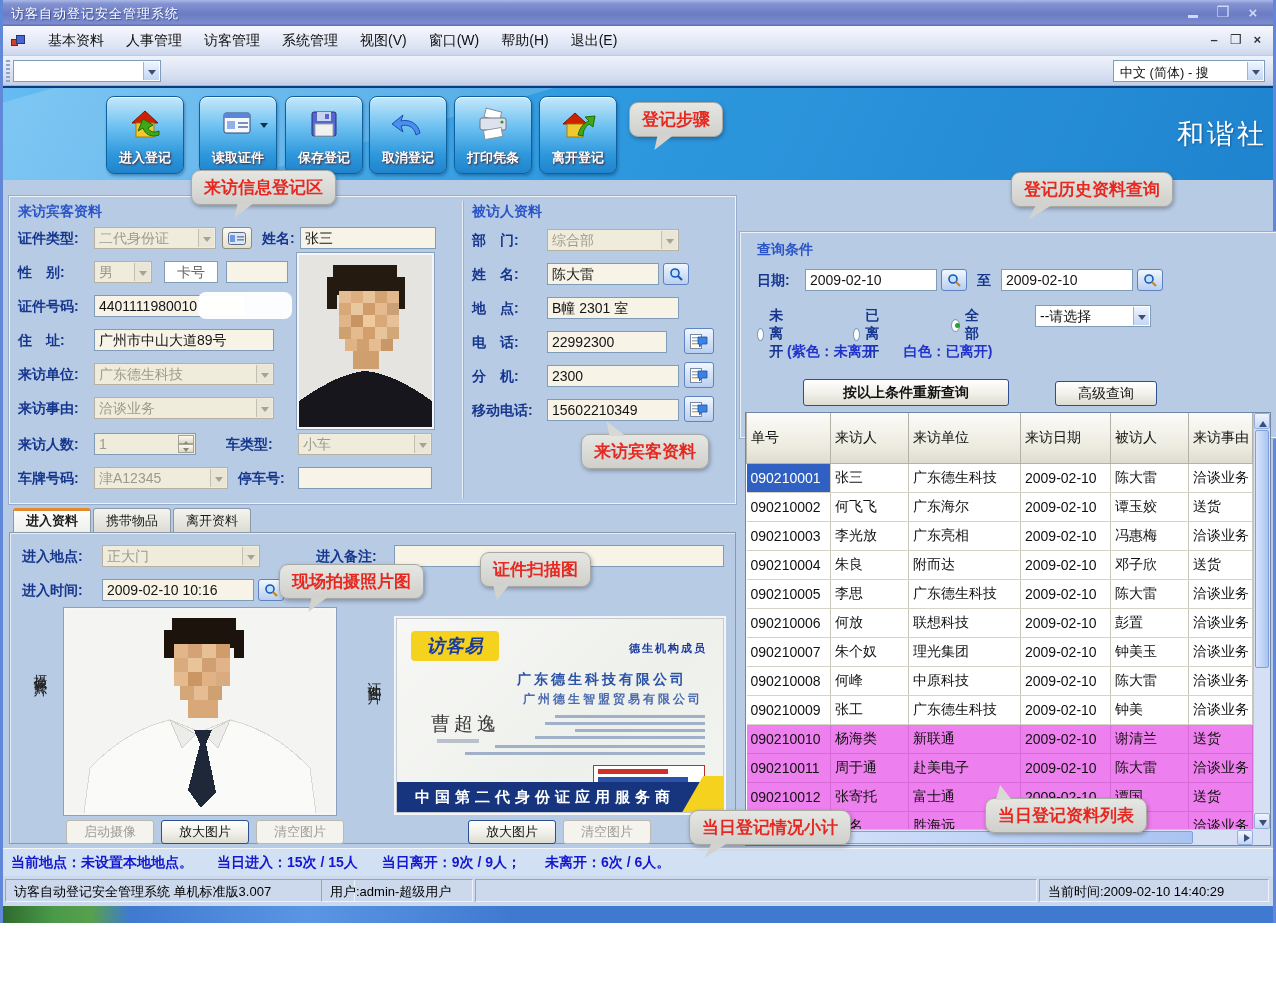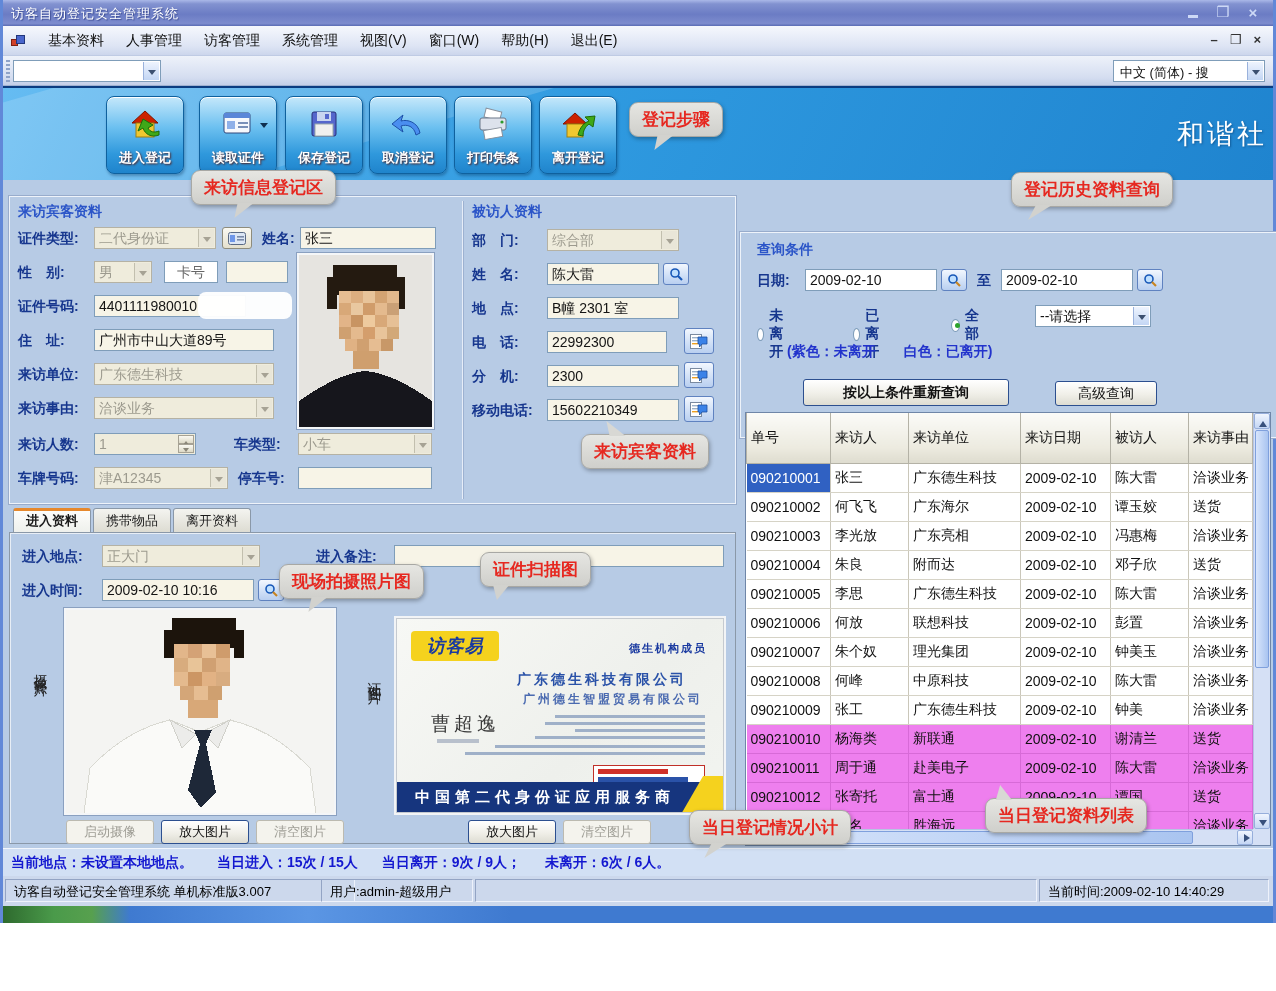--- a/index.html
+++ b/index.html
@@ -296,21 +296,21 @@
     <span class="inp" style="left:84px; top:132px; width:180px;">广州市中山大道89号</span>
 
     <span class="lbl" style="left:8px; top:169px;">来访单位:</span>
     <span class="combo dis" style="left:84px; top:166px; width:180px;"><span>广东德生科技</span><span class="ddbtn dis"></span></span>
 
     <span class="lbl" style="left:8px; top:203px;">来访事由:</span>
     <span class="combo dis" style="left:84px; top:200px; width:180px;"><span>洽谈业务</span><span class="ddbtn dis"></span></span>
 
     <span class="lbl" style="left:8px; top:239px;">来访人数:</span>
     <span class="spin" style="left:84px; top:236px; width:102px;"><span>1</span><span class="up"></span><span class="dn"></span></span>
-    <span class="lbl" style="left:224px; top:239px;">车类型:</span>
+    <span class="lbl" style="left:216px; top:239px;">车类型:</span>
     <span class="combo dis" style="left:288px; top:236px; width:134px;"><span>小车</span><span class="ddbtn dis"></span></span>
 
     <span class="lbl" style="left:8px; top:273px;">车牌号码:</span>
     <span class="combo dis" style="left:84px; top:270px; width:134px;"><span>津A12345</span><span class="ddbtn dis"></span></span>
     <span class="lbl" style="left:228px; top:273px;">停车号:</span>
     <span class="inp" style="left:288px; top:270px; width:134px;"></span>
 
     <div class="photoframe" style="left:287px; top:56px; width:137px; height:176px;">
       <svg width="133" height="172" viewBox="0 0 133 172" shape-rendering="crispEdges">
         <rect width="133" height="172" fill="#e6e4e0"></rect>

